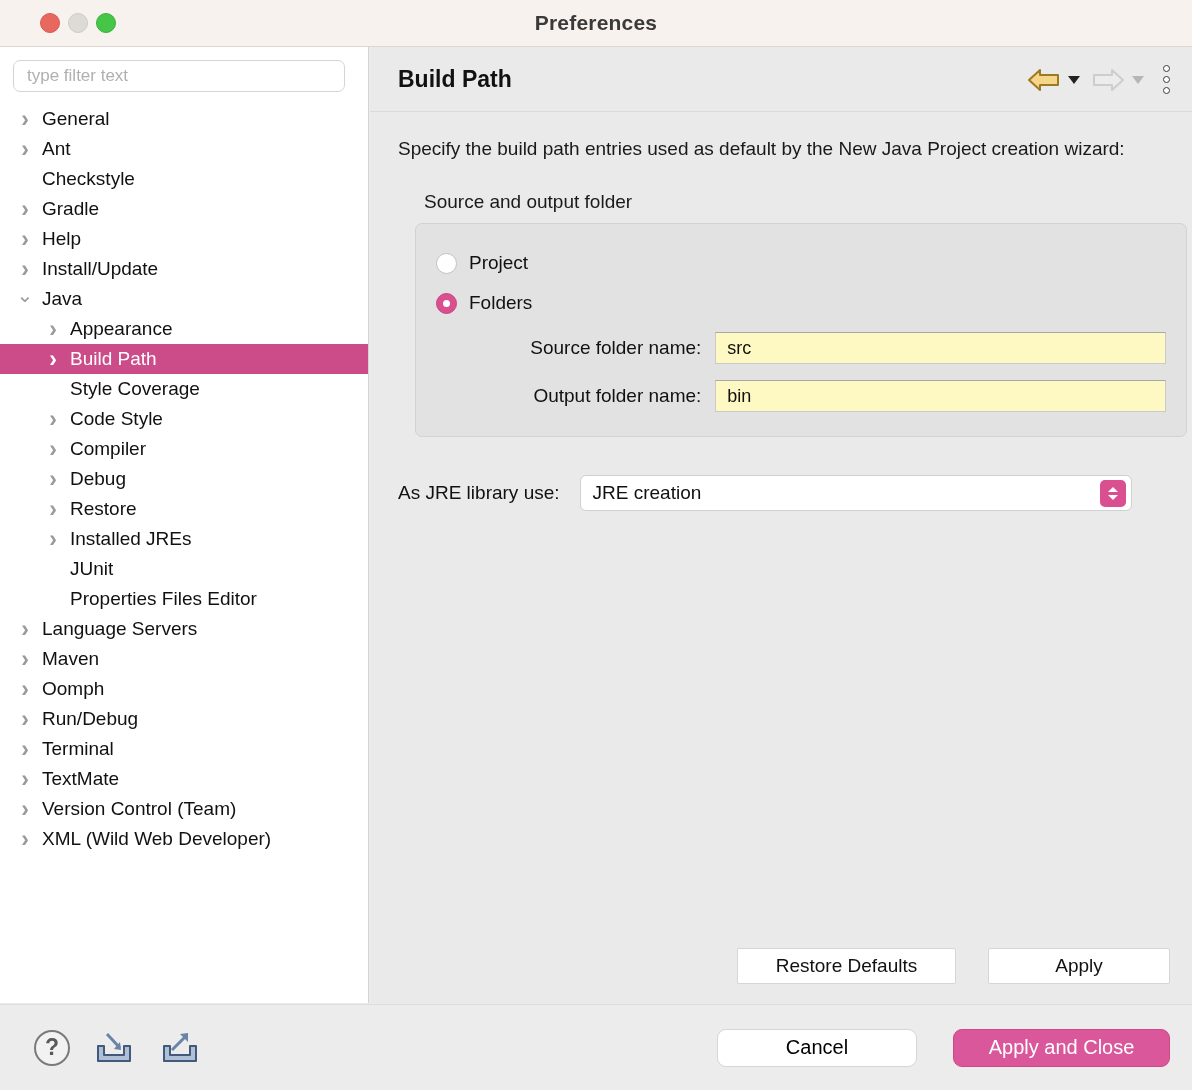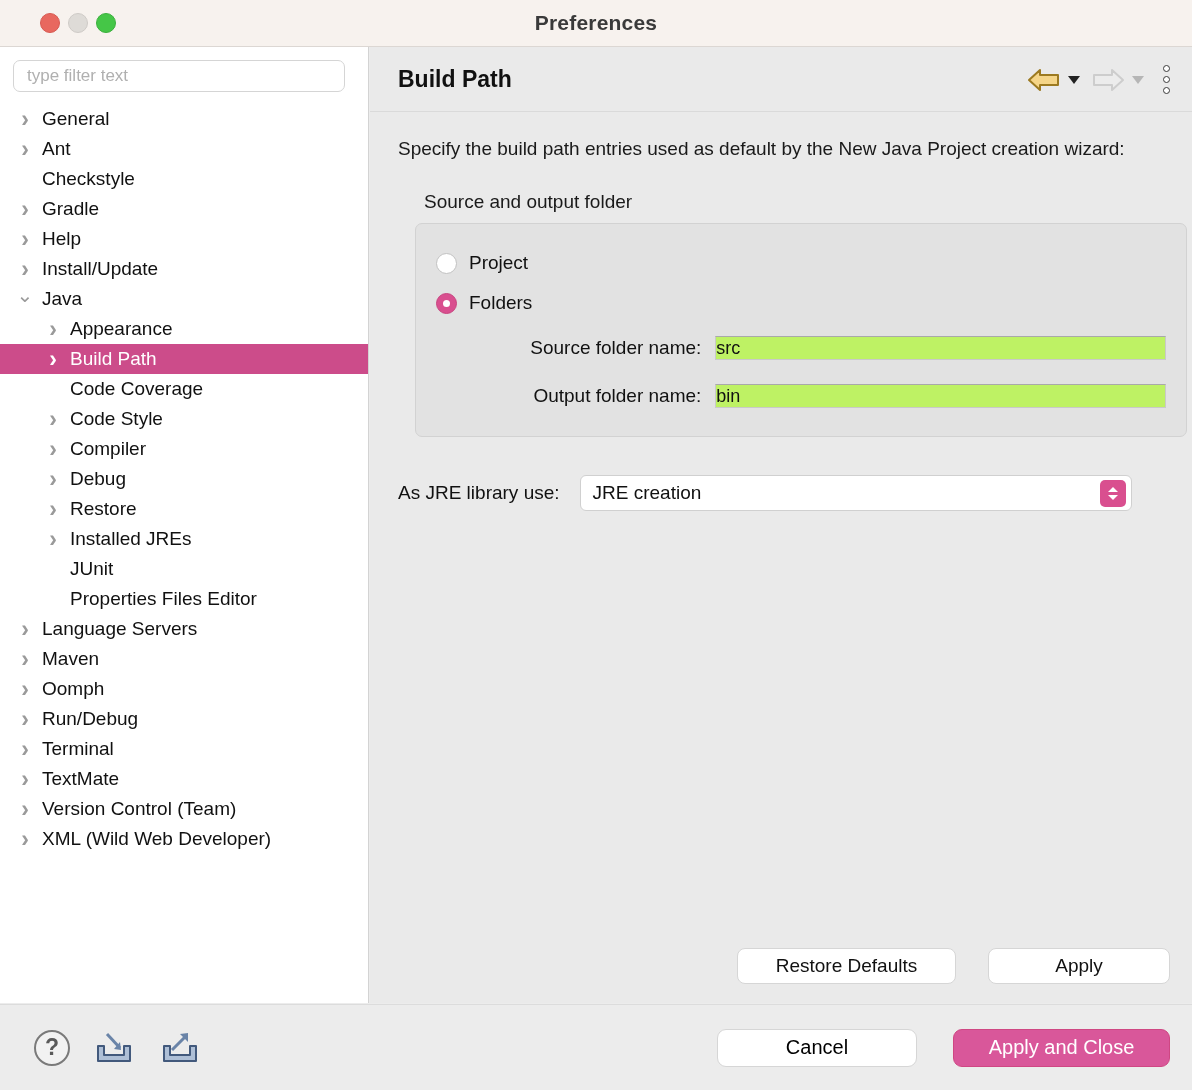--- a/index.html
+++ b/index.html
@@ -116,23 +116,23 @@
   }
   .radio.on::after {
     content: ""; position: absolute; left: 6px; top: 6px;
     width: 7px; height: 7px; border-radius: 50%; background: #fff;
   }
   .radio-label { font-size: 19px; color: #111; }
 
   .field-row { display: flex; align-items: center; height: 40px; margin-top: 8px; padding-left: 54px; }
   .field-label { font-size: 19px; color: #111; width: 226px; text-align: right; padding-right: 14px; }
   .text-input {
-    width: 452px; height: 24px;
-    background: #bef264; border: 1px solid #c9c9c9; border-top-color: #a9a9a9;
-    font-size: 18px; color: #111; padding: 0 0;
+    width: 452px; height: 32px;
+    background: #fef9c3; border: 1px solid #c9c9c9; border-top-color: #a9a9a9;
+    font-size: 18px; color: #111; padding: 0 11px;
     font-family: "Liberation Sans", sans-serif; outline: none;
   }
 
   .jre-row { display: flex; align-items: center; margin-top: 38px; }
   .jre-label { font-size: 19px; color: #111; margin-right: 20px; }
   .select-wrap {
     position: relative; width: 552px; height: 36px;
     background: #fff; border: 1px solid #d0d0d0; border-radius: 6px;
     display: flex; align-items: center;
   }
@@ -144,21 +144,21 @@
   }
   .chev { width: 0; height: 0; border-left: 5px solid transparent; border-right: 5px solid transparent; }
   .chev.up   { border-bottom: 5px solid #fff; }
   .chev.down { border-top: 5px solid #fff; }
 
   .panel-buttons {
     position: absolute; right: 22px; bottom: 19px;
     display: flex; gap: 32px;
   }
   .btn {
-    height: 36px; border-radius: 8px; border: 1px solid #d6d6d6;
+    height: 36px; border-radius: 2px; border: 1px solid #d6d6d6;
     background: #fff; font-size: 19px; color: #111;
     display: flex; align-items: center; justify-content: center;
     padding: 0 18px; cursor: default;
     font-family: "Liberation Sans", sans-serif;
   }
   .btn-restore { width: 219px; }
   .btn-apply   { width: 182px; }
 
   
   .footer {
@@ -246,21 +246,21 @@
           <span class="tree-label">Appearance</span>
         </div>
         <div class="tree-row selected">
           <span class="lvl1"></span>
           <span class="twisty closed"></span>
           <span class="tree-label">Build Path</span>
         </div>
         <div class="tree-row">
           <span class="lvl1"></span>
           <span class="twisty none"></span>
-          <span class="tree-label">Code Coverage</span>
+          <span class="tree-label">Style Coverage</span>
         </div>
         <div class="tree-row">
           <span class="lvl1"></span>
           <span class="twisty closed"></span>
           <span class="tree-label">Code Style</span>
         </div>
         <div class="tree-row">
           <span class="lvl1"></span>
           <span class="twisty closed"></span>
           <span class="tree-label">Compiler</span>

